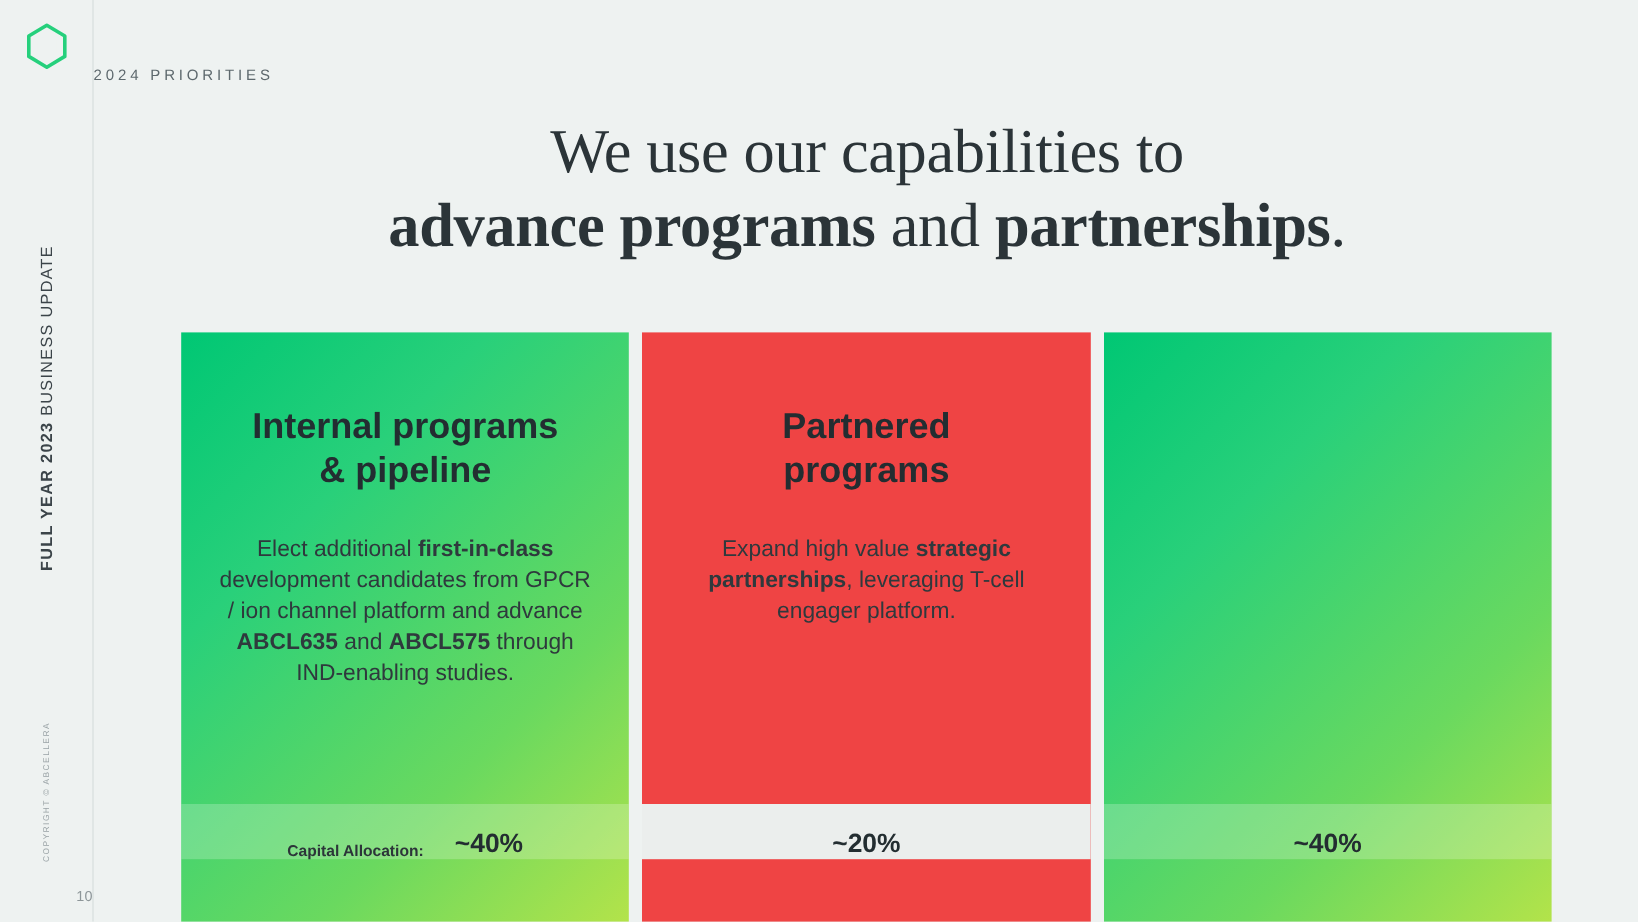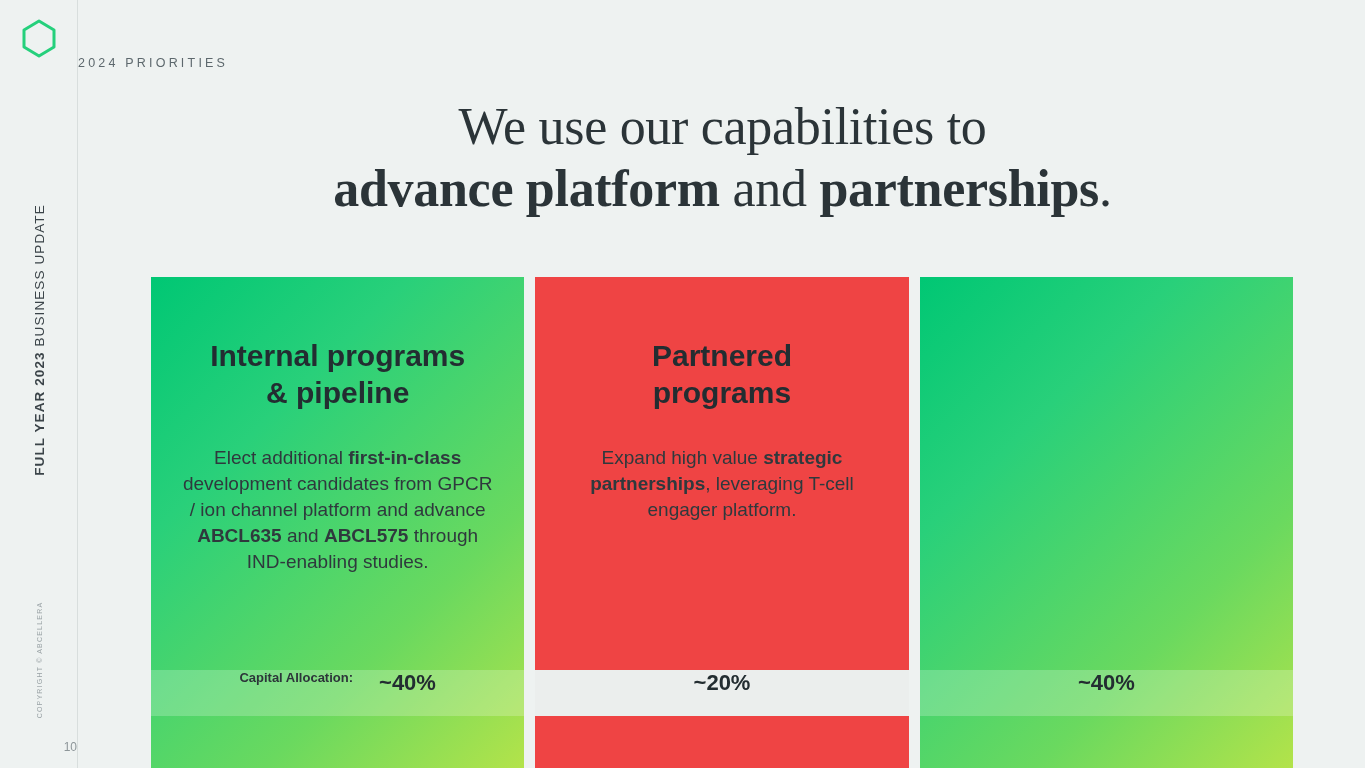--- a/index.html
+++ b/index.html
@@ -144,21 +144,21 @@
   .card-text b {
     font-weight: bold;
   }
   .alloc {
     position: absolute;
     left: 0;
     right: 0;
     top: 393px;
     height: 46px;
     display: flex;
-    align-items: flex-start;
+    align-items: flex-end;
     justify-content: center;
     gap: 26px;
   }
   .alloc.on-green {
     background: rgba(255,255,255,0.22);
   }
   .alloc.on-white {
     background: #ebeeed;
   }
   .alloc-label {
@@ -191,21 +191,21 @@
 
     <div class="rail-copy">COPYRIGHT © ABCELLERA</div>
 
     <div class="rail-page">10</div>
   </div>
 
   <div class="eyebrow">2024 PRIORITIES</div>
 
   <div class="headline">
     <span>We use our capabilities to</span><br>
-    <b>advance platform</b><span> and </span><b>partnerships</b><span>.</span>
+    <b>advance programs</b><span> and </span><b>partnerships</b><span>.</span>
   </div>
 
   <div class="cards">
 
     <div class="card green">
       <div class="card-body">
         <div class="card-title">
           <span>Internal programs</span><br>
           <span>&amp; pipeline</span>
         </div>

